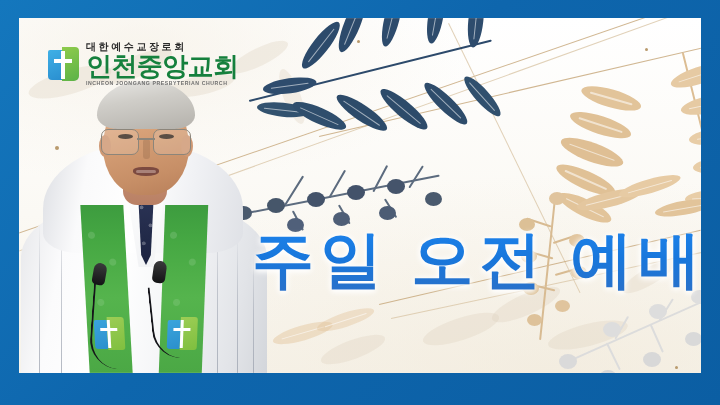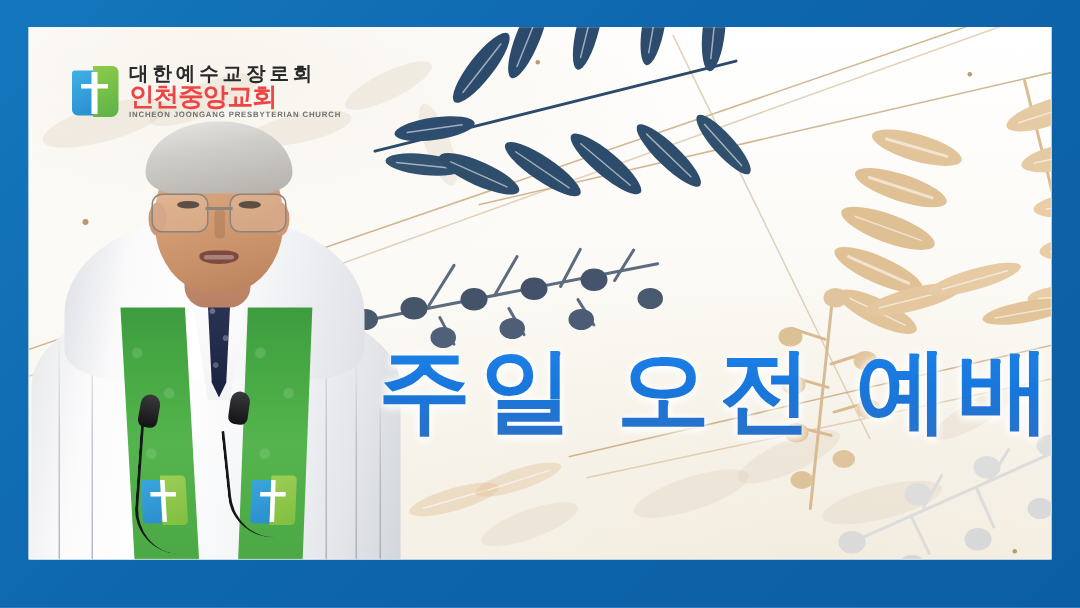--- a/index.html
+++ b/index.html
@@ -315,25 +315,25 @@
   }
   #logo-mark .rp {
     position:absolute; left:13.5px; top:0; width:17.5px; height:34px;
     background: linear-gradient(155deg,#8ecb4c 0%, #5cb247 100%);
     border-radius: 0 4px 5px 0;
   }
   #logo-mark .cv { position:absolute; left:13px; top:4px; width:3.6px; height:28px; background:#fff; }
   #logo-mark .ch { position:absolute; left:6px; top:12px; width:18px; height:3.4px; background:#fff; }
   #logo-text { display:flex; flex-direction:column; gap:1px; }
   #logo-line1 {
-    font-size: 13px; font-weight: 700; color:#2a2a2a;
+    font-size: 10px; font-weight: 700; color:#2a2a2a;
     letter-spacing: 2.6px; line-height: 1;
   }
   #logo-line2 {
-    font-size: 17px; font-weight: 800; color:#ef4444;
+    font-size: 26px; font-weight: 800; color:#15803d;
     letter-spacing: -0.6px; line-height: 1.05;
   }
   #logo-line3 {
     font-size: 5.2px; font-weight: 700; color:#6f6f6f;
     letter-spacing: .55px; line-height: 1;
   }
 </style>
 </head>
 <body>
 

